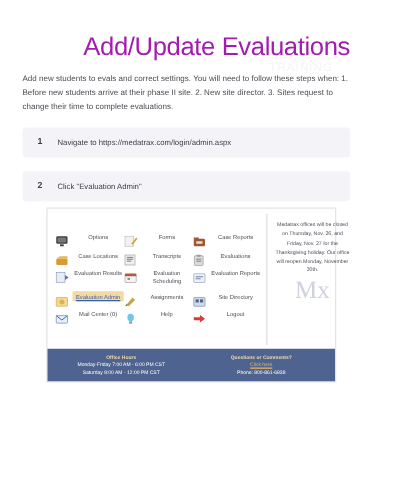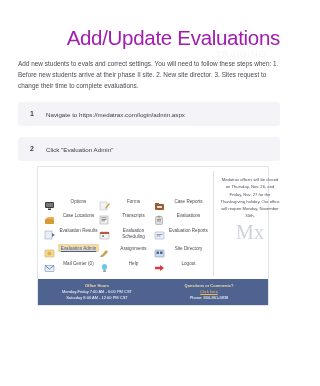--- a/index.html
+++ b/index.html
@@ -44,21 +44,21 @@
   }
   .step-text{font-size:6.2px;color:#3b3b45;line-height:1.5;padding-top:1px;}
 
   
   .shot{
     margin-top:5px;margin-left:19px;
     width:232px;background:#ffffff;
     border:1px solid #e3e3ea;box-sizing:border-box;
     padding:4px 4px 0 4px;
   }
-  .shot-body{display:flex;gap:4px;align-items:flex-end;}
+  .shot-body{display:flex;gap:4px;align-items:center;}
 
   .menu{flex:1 1 auto;padding:3px 0 3px 2px;}
   .menu-row{display:flex;align-items:flex-start;margin-bottom:4.5px;}
   .menu-cell{
     display:flex;align-items:flex-start;gap:3px;
     width:55px;flex:0 0 auto;
   }
   .ic{width:11px;height:10px;flex:0 0 auto;margin-top:0px;}
   .mlabel{
     font-size:4.6px;line-height:1.3;color:#4d4d55;

